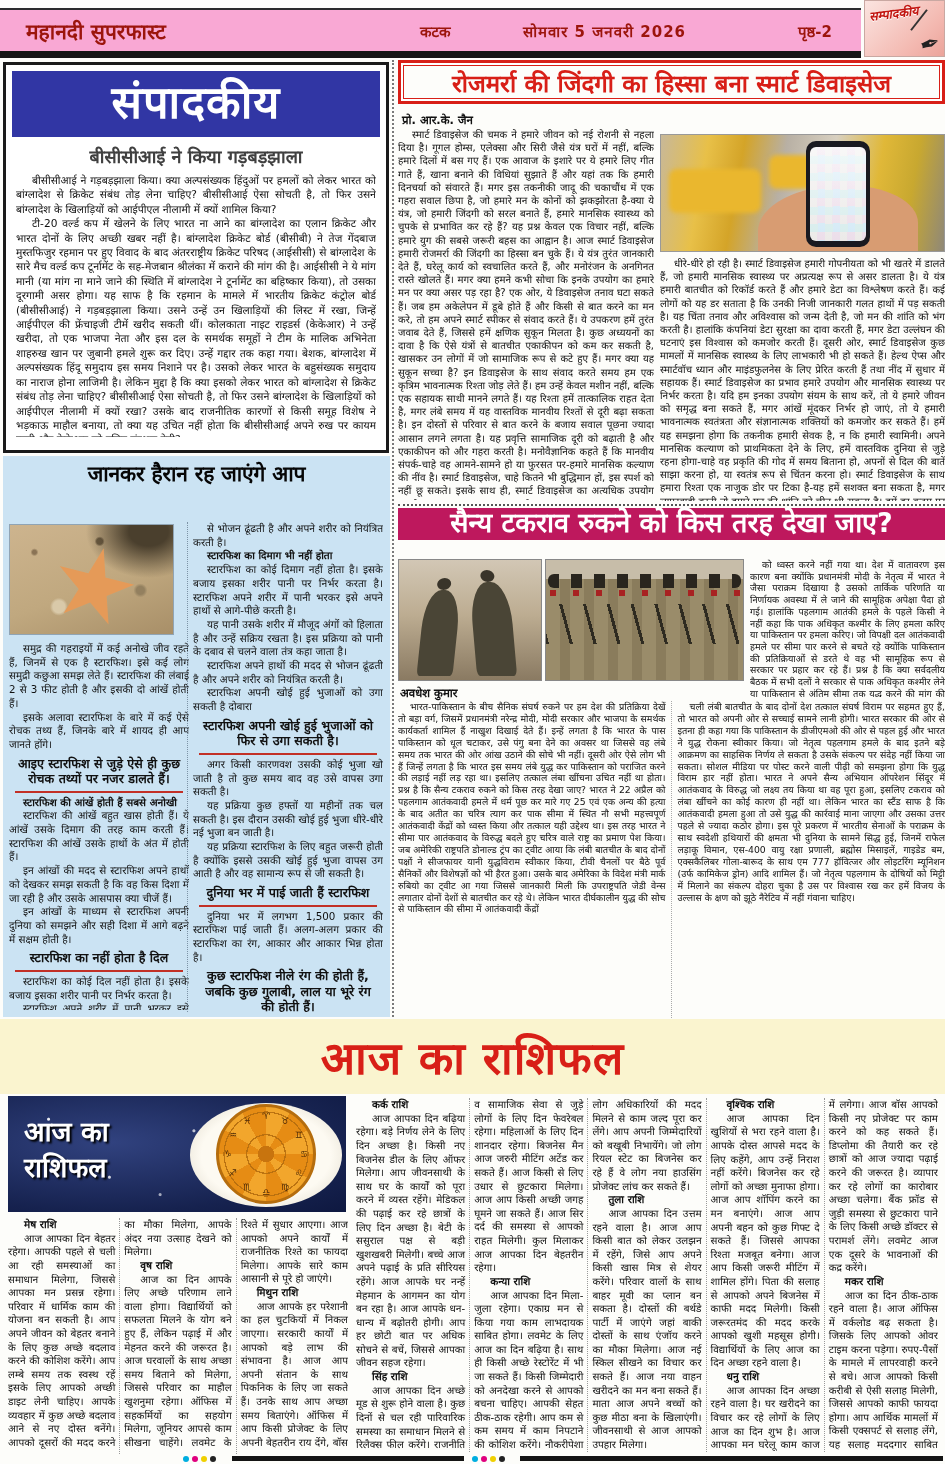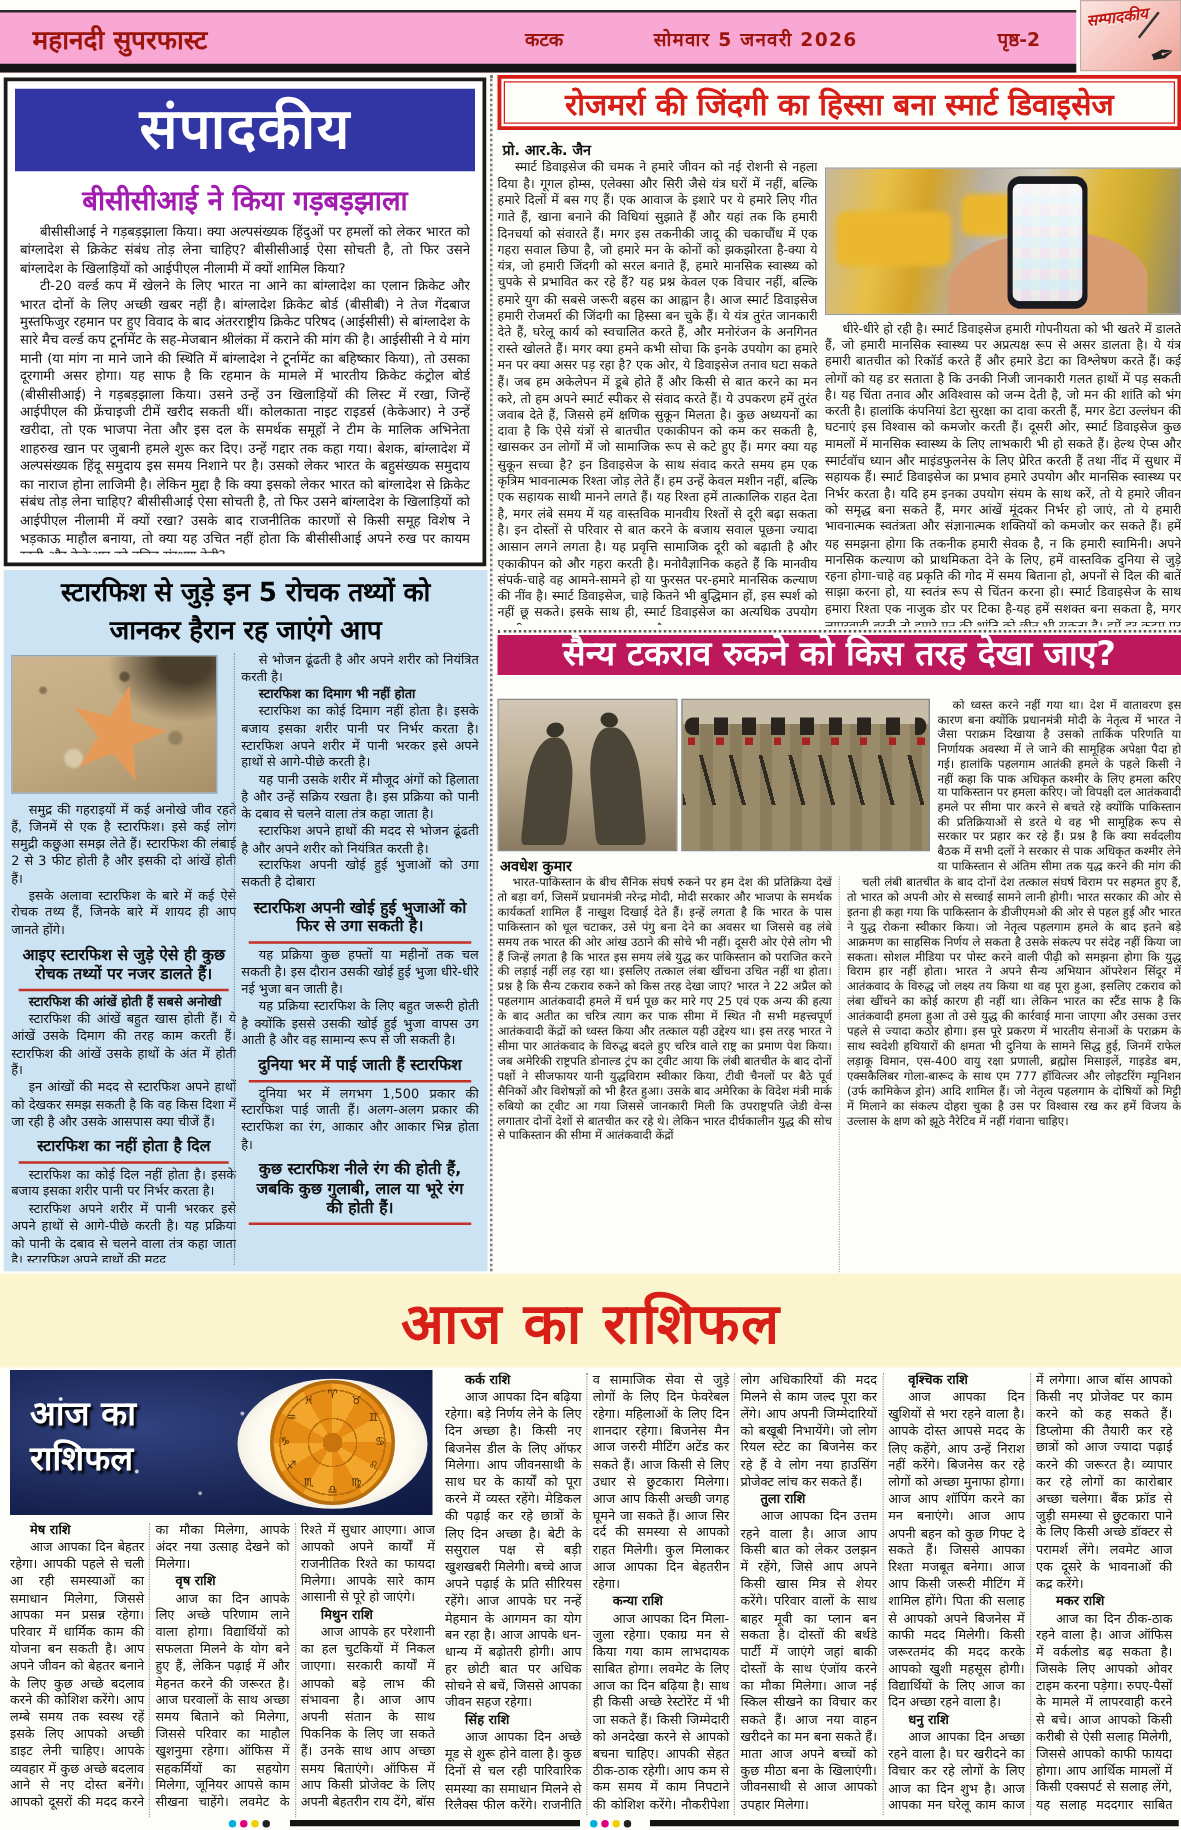--- a/index.html
+++ b/index.html
@@ -17,21 +17,21 @@
                border:1px solid #c9a8a2;box-sizing:border-box;overflow:hidden;}
   .corner-label{position:absolute;left:4px;top:4px;color:#c21510;font-size:12.5px;font-weight:bold;
                 font-style:italic;transform:rotate(-7deg);text-shadow:0 1px 0 #fff;}
   .pen-icon{position:absolute;right:4px;bottom:-2px;font-size:24px;color:#222;transform:rotate(-18deg);}
   .corner-slash{position:absolute;right:24px;top:6px;width:2px;height:26px;background:#333;transform:rotate(38deg);}
   
   .editorial{position:absolute;left:3px;top:62px;width:386px;height:391px;background:#fff;
              border:3px solid #1a1a1a;box-sizing:border-box;}
   .ed-banner{margin:6px 6px 0 6px;height:66px;background:#3136a4;color:#fff;text-align:center;
              font-weight:800;font-size:45px;line-height:64px;letter-spacing:1px;}
-  .ed-headline{text-align:center;font-weight:800;font-size:22px;margin:7px 0 5px 0;color:#a21caf;}
+  .ed-headline{text-align:center;font-weight:800;font-size:18px;margin:7px 0 5px 0;color:#404040;}
   .ed-body{margin:0 10px;height:264px;overflow:hidden;font-size:10.6px;line-height:14.4px;text-align:justify;}
   .ed-body p{margin:0;text-indent:16px;}
   
   .starfish{position:absolute;left:3px;top:456px;width:387px;height:561px;background:#cbe3f3;}
   .sf-headline{padding-top:3px;text-align:center;font-weight:800;font-size:21px;line-height:30px;
                letter-spacing:-0.2px;color:#060606;}
   .sf-photo{position:absolute;left:6px;top:68px;width:165px;height:111px;border:1px solid #90a4b4;
             box-sizing:border-box;overflow:hidden;
             background:
               radial-gradient(ellipse at 85% 6%,#4a3f2d 10%,rgba(74,63,45,0) 32%),
@@ -167,47 +167,48 @@
     <div class="ed-headline">बीसीसीआई ने किया गड़बड़झाला</div>
     <div class="ed-body">
 
     <p class="ed-p">बीसीसीआई ने गड़बड़झाला किया। क्या अल्पसंख्यक हिंदुओं पर हमलों को लेकर भारत को बांग्लादेश से क्रिकेट संबंध तोड़ लेना चाहिए? बीसीसीआई ऐसा सोचती है, तो फिर उसने बांग्लादेश के खिलाड़ियों को आईपीएल नीलामी में क्यों शामिल किया?</p>
         <p class="ed-p">टी-20 वर्ल्ड कप में खेलने के लिए भारत ना आने का बांग्लादेश का एलान क्रिकेट और भारत दोनों के लिए अच्छी खबर नहीं है। बांग्लादेश क्रिकेट बोर्ड (बीसीबी) ने तेज गेंदबाज मुस्तफिजुर रहमान पर हुए विवाद के बाद अंतरराष्ट्रीय क्रिकेट परिषद (आईसीसी) से बांग्लादेश के सारे मैच वर्ल्ड कप टूर्नामेंट के सह-मेजबान श्रीलंका में कराने की मांग की है। आईसीसी ने ये मांग मानी (या मांग ना माने जाने की स्थिति में बांग्लादेश ने टूर्नामेंट का बहिष्कार किया), तो उसका दूरगामी असर होगा। यह साफ है कि रहमान के मामले में भारतीय क्रिकेट कंट्रोल बोर्ड (बीसीसीआई) ने गड़बड़झाला किया। उसने उन्हें उन खिलाड़ियों की लिस्ट में रखा, जिन्हें आईपीएल की फ्रेंचाइजी टीमें खरीद सकती थीं। कोलकाता नाइट राइडर्स (केकेआर) ने उन्हें खरीदा, तो एक भाजपा नेता और इस दल के समर्थक समूहों ने टीम के मालिक अभिनेता शाहरुख खान पर जुबानी हमले शुरू कर दिए। उन्हें गद्दार तक कहा गया। बेशक, बांग्लादेश में अल्पसंख्यक हिंदू समुदाय इस समय निशाने पर है। उसको लेकर भारत के बहुसंख्यक समुदाय का नाराज होना लाजिमी है। लेकिन मुद्दा है कि क्या इसको लेकर भारत को बांग्लादेश से क्रिकेट संबंध तोड़ लेना चाहिए? बीसीसीआई ऐसा सोचती है, तो फिर उसने बांग्लादेश के खिलाड़ियों को आईपीएल नीलामी में क्यों रखा? उसके बाद राजनीतिक कारणों से किसी समूह विशेष ने भड़काऊ माहौल बनाया, तो क्या यह उचित नहीं होता कि बीसीसीआई अपने रुख पर कायम रहती और केकेआर को उचित संरक्षण देती?</p>
       </div>
   </div>
 
   <div class="starfish">
     <div class="sf-headline">
-      <div>स्टारफिश से जुड़े इन 5 रोचक तथ्यों को</div>
       <div>जानकर हैरान रह जाएंगे आप</div>
     </div>
     <div class="sf-photo">
       <div class="sf-star"></div>
     </div>
     <div class="sf-colL">
 
     <p class="sf-block para">समुद्र की गहराइयों में कई अनोखे जीव रहते हैं, जिनमें से एक है स्टारफिश। इसे कई लोग समुद्री कछुआ समझ लेते हैं। स्टारफिश की लंबाई 2 से 3 फीट होती है और इसकी दो आंखें होती हैं।</p>
         <p class="sf-block para">इसके अलावा स्टारफिश के बारे में कई ऐसे रोचक तथ्य हैं, जिनके बारे में शायद ही आप जानते होंगे।</p>
         <p class="sf-block subhead">आइए स्टारफिश से जुड़े ऐसे ही कुछ रोचक तथ्यों पर नजर डालते हैं।</p>
         <p class="sf-block boldline">स्टारफिश की आंखें होती हैं सबसे अनोखी</p>
         <p class="sf-block para">स्टारफिश की आंखें बहुत खास होती हैं। ये आंखें उसके दिमाग की तरह काम करती हैं। स्टारफिश की आंखें उसके हाथों के अंत में होती हैं।</p>
         <p class="sf-block para">इन आंखों की मदद से स्टारफिश अपने हाथों को देखकर समझ सकती है कि वह किस दिशा में जा रही है और उसके आसपास क्या चीजें हैं।</p>
+        <p class="sf-block para">इन आंखों के माध्यम से स्टारफिश अपनी दुनिया को समझने और सही दिशा में आगे बढ़ने में सक्षम होती है।</p>
         <p class="sf-block subhead">स्टारफिश का नहीं होता है दिल</p>
         <p class="sf-block para">स्टारफिश का कोई दिल नहीं होता है। इसके बजाय इसका शरीर पानी पर निर्भर करता है।</p>
         <p class="sf-block para">स्टारफिश अपने शरीर में पानी भरकर इसे अपने हाथों से आगे-पीछे करती है। यह प्रक्रिया को पानी के दबाव से चलने वाला तंत्र कहा जाता है। स्टारफिश अपने हाथों की मदद</p>
       </div>
     <div class="sf-colR">
 
     <p class="sf-block para">से भोजन ढूंढती है और अपने शरीर को नियंत्रित करती है।</p>
         <p class="sf-block boldline">स्टारफिश का दिमाग भी नहीं होता</p>
         <p class="sf-block para">स्टारफिश का कोई दिमाग नहीं होता है। इसके बजाय इसका शरीर पानी पर निर्भर करता है। स्टारफिश अपने शरीर में पानी भरकर इसे अपने हाथों से आगे-पीछे करती है।</p>
         <p class="sf-block para">यह पानी उसके शरीर में मौजूद अंगों को हिलाता है और उन्हें सक्रिय रखता है। इस प्रक्रिया को पानी के दबाव से चलने वाला तंत्र कहा जाता है।</p>
         <p class="sf-block para">स्टारफिश अपने हाथों की मदद से भोजन ढूंढती है और अपने शरीर को नियंत्रित करती है।</p>
         <p class="sf-block para">स्टारफिश अपनी खोई हुई भुजाओं को उगा सकती है दोबारा</p>
         <p class="sf-block subhead">स्टारफिश अपनी खोई हुई भुजाओं को फिर से उगा सकती है।</p>
+        <p class="sf-block para">अगर किसी कारणवश उसकी कोई भुजा खो जाती है तो कुछ समय बाद वह उसे वापस उगा सकती है।</p>
         <p class="sf-block para">यह प्रक्रिया कुछ हफ्तों या महीनों तक चल सकती है। इस दौरान उसकी खोई हुई भुजा धीरे-धीरे नई भुजा बन जाती है।</p>
         <p class="sf-block para">यह प्रक्रिया स्टारफिश के लिए बहुत जरूरी होती है क्योंकि इससे उसकी खोई हुई भुजा वापस उग आती है और वह सामान्य रूप से जी सकती है।</p>
         <p class="sf-block subhead">दुनिया भर में पाई जाती हैं स्टारफिश</p>
         <p class="sf-block para">दुनिया भर में लगभग 1,500 प्रकार की स्टारफिश पाई जाती हैं। अलग-अलग प्रकार की स्टारफिश का रंग, आकार और आकार भिन्न होता है।</p>
         <p class="sf-block subhead">कुछ स्टारफिश नीले रंग की होती हैं, जबकि कुछ गुलाबी, लाल या भूरे रंग की होती हैं।</p>
       </div>
   </div>
 
   <div class="vdiv"></div>
 

